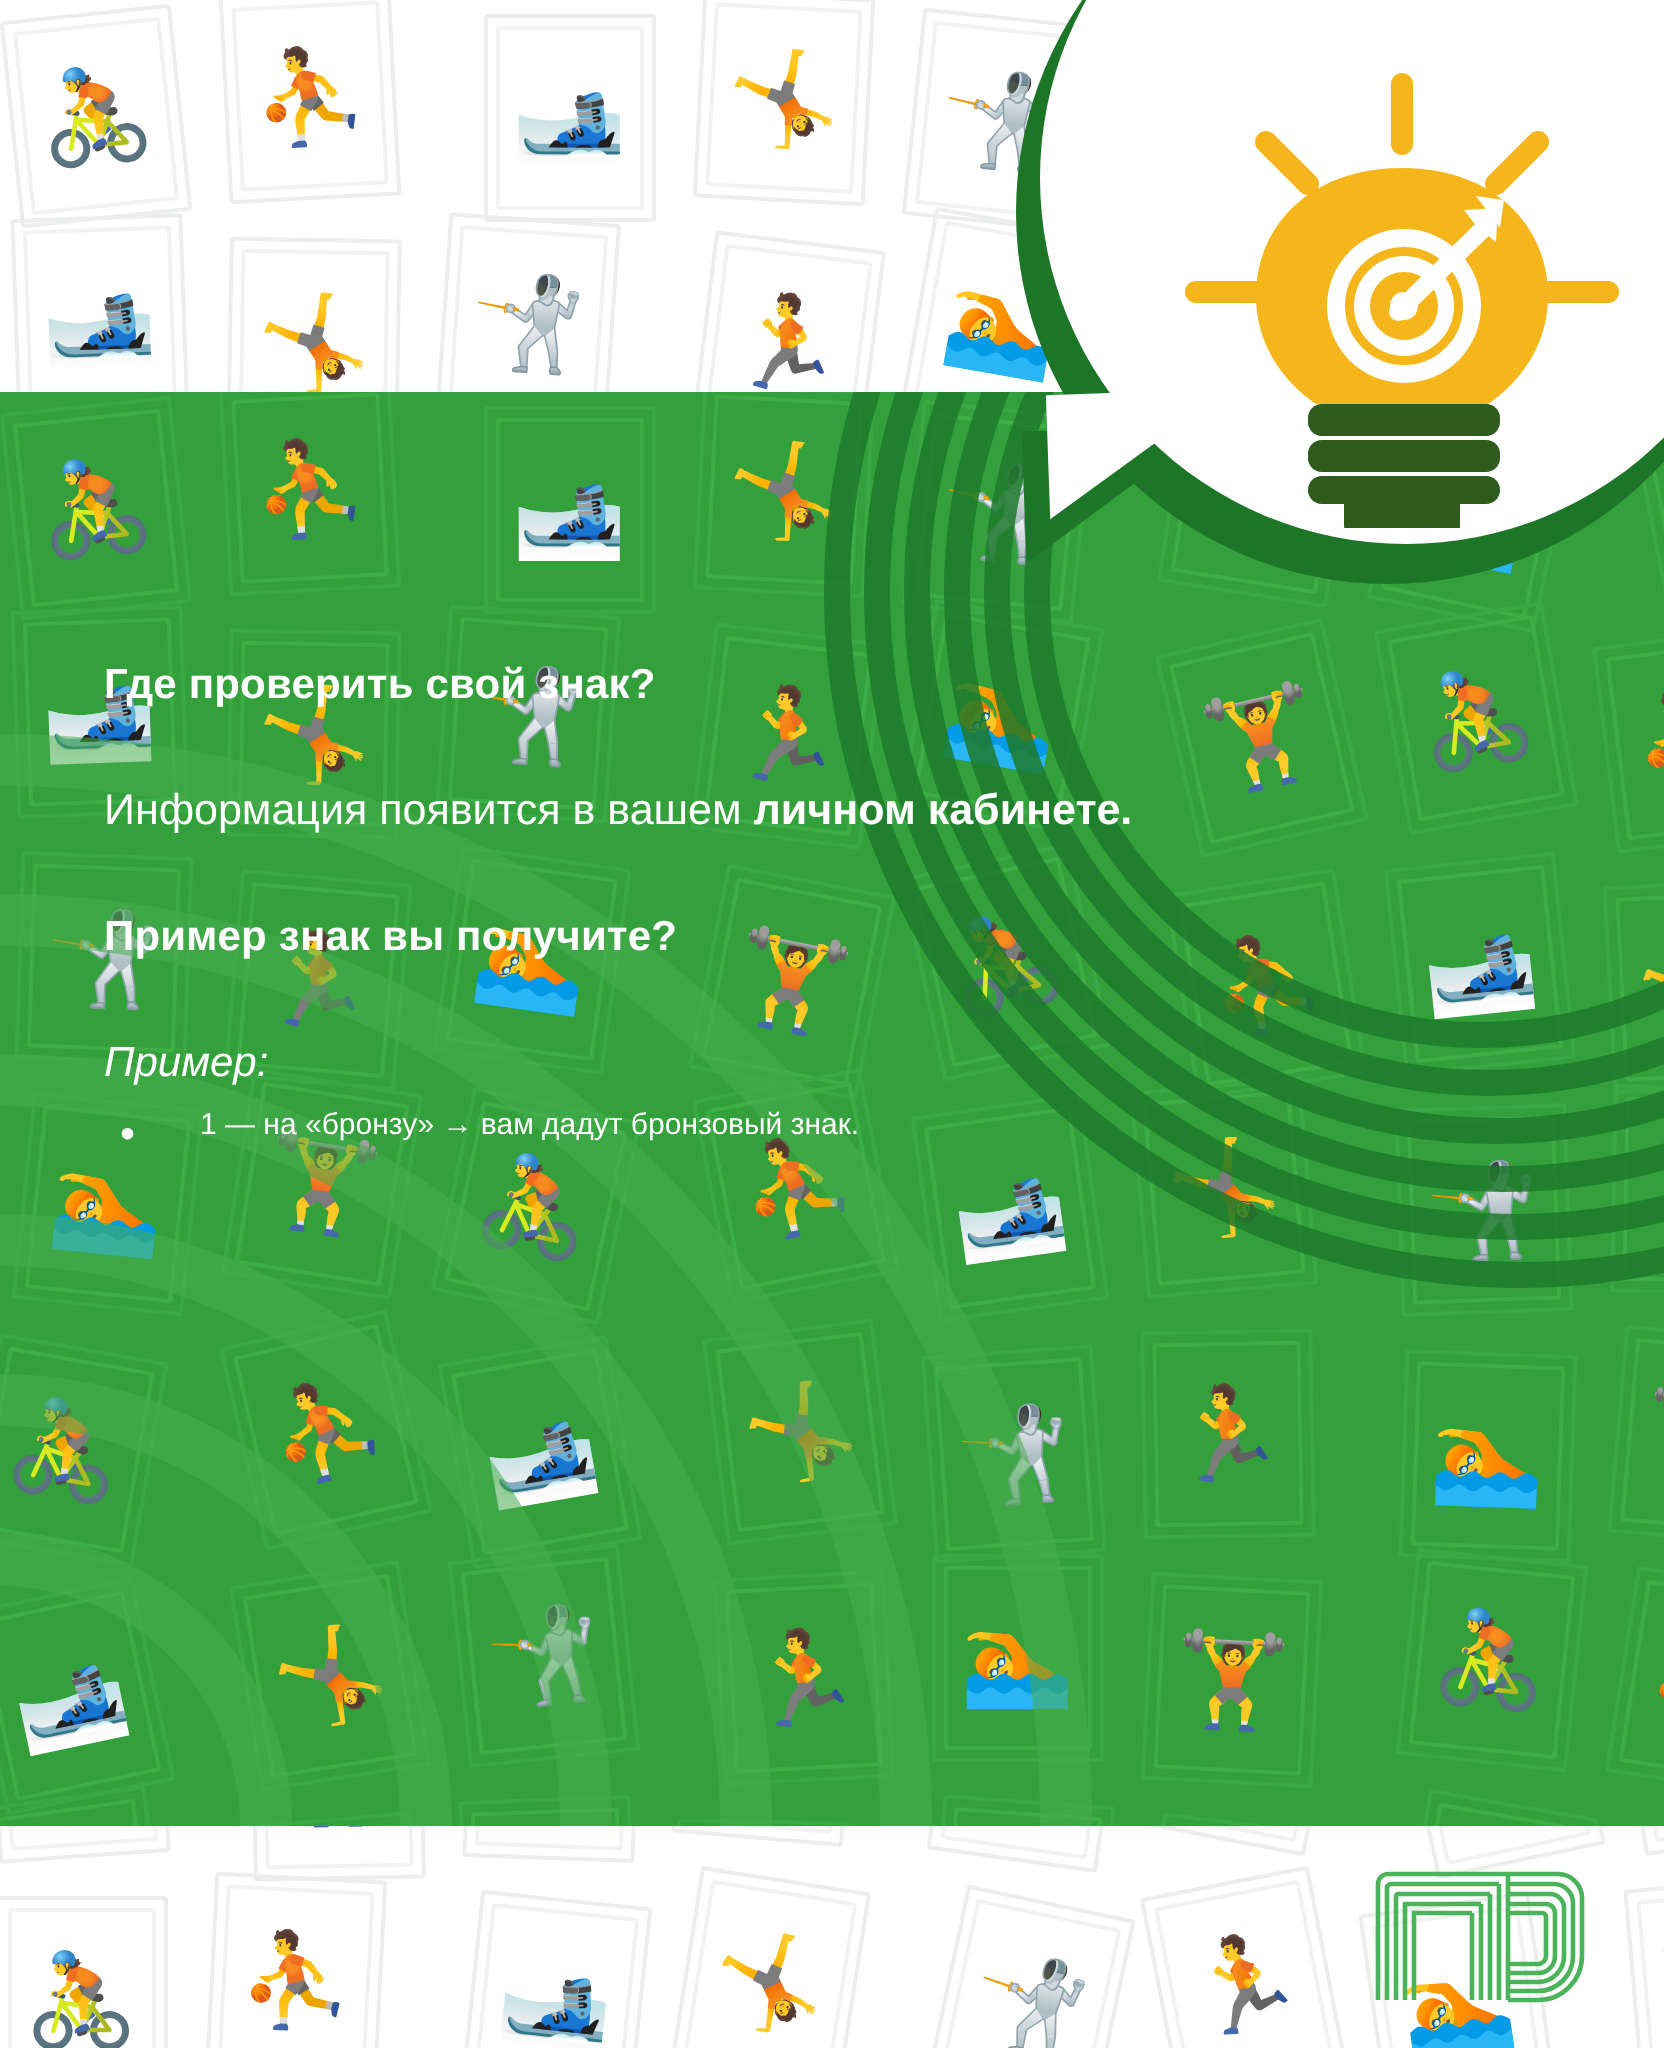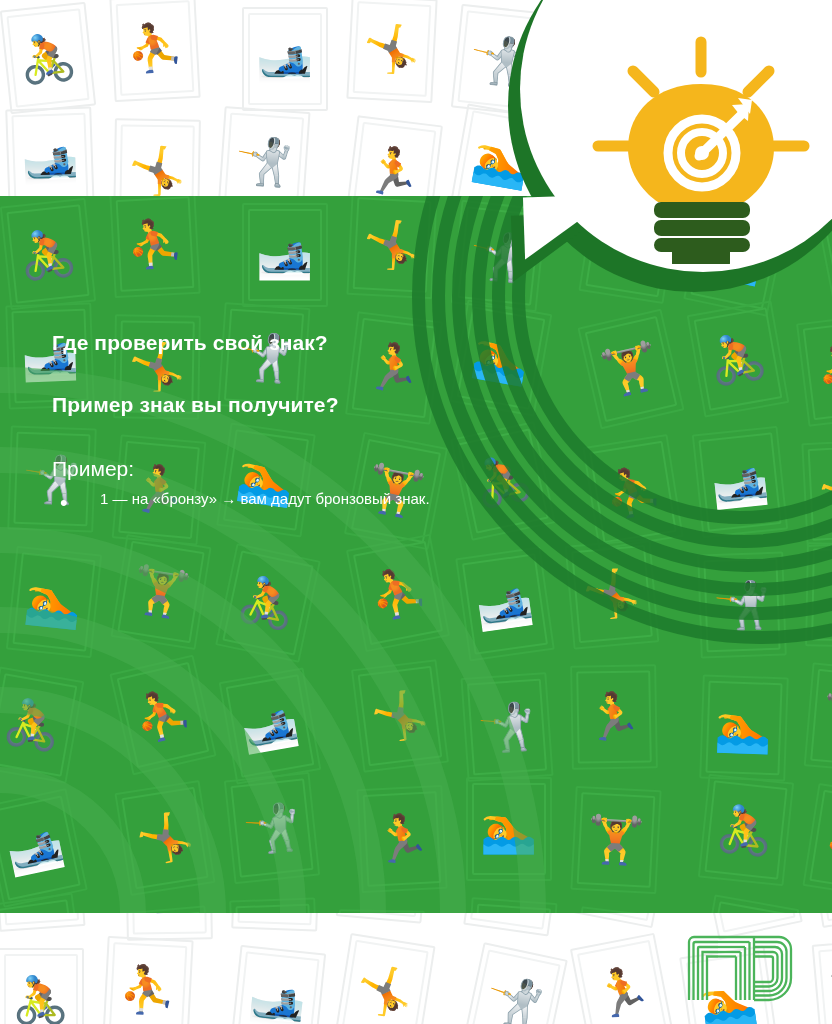--- a/index.html
+++ b/index.html
@@ -134,20 +134,21 @@
   .para{
     font-size:21.5px;
     font-weight:normal;
     margin:0 0 36px 0;
     line-height:1.3;
   }
   .para b{font-weight:bold;}
   .para-tight{ margin-bottom:6px; }
   .example-label{
     font-size:21px;
+    font-style:italic;
     margin:0 0 6px 0;
     line-height:1.3;
   }
   .bullet-list{
     margin:0;padding:0;list-style:none;
   }
   .bullet-list li{
     font-size:21.5px;
     line-height:1.45;
     margin:0;
@@ -619,20 +620,21 @@
         <rect x="68" y="204" width="96" height="14" rx="7"></rect>
         <path d="M86 218 h58 v10 a29 24 0 0 1 -58 0 Z"></path>
       </g>
     </svg>
   </div>
 
   <div class="content">
 
     <h2 class="q-heading">Где проверить свой знак?</h2>
 
+    <p class="para"><span>Информация появится в вашем </span><b>личном кабинете.</b></p>
 
     <h2 class="q-heading second">Пример знак вы получите?</h2>
 
 
     <p class="example-label">Пример:</p>
 
     <ul class="bullet-list">
       <li>
         <span class="dot">•</span>
       </li>

